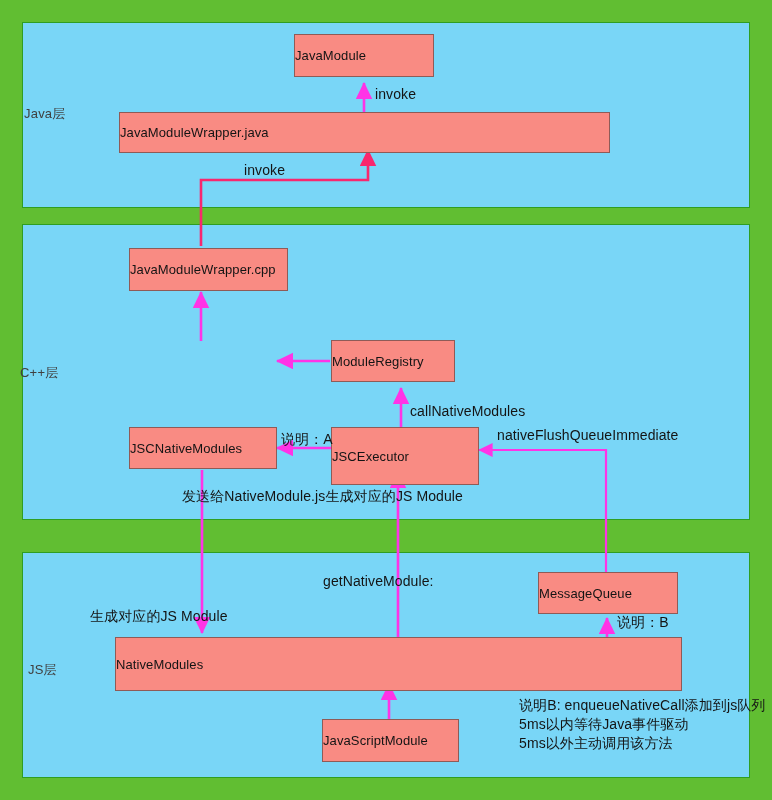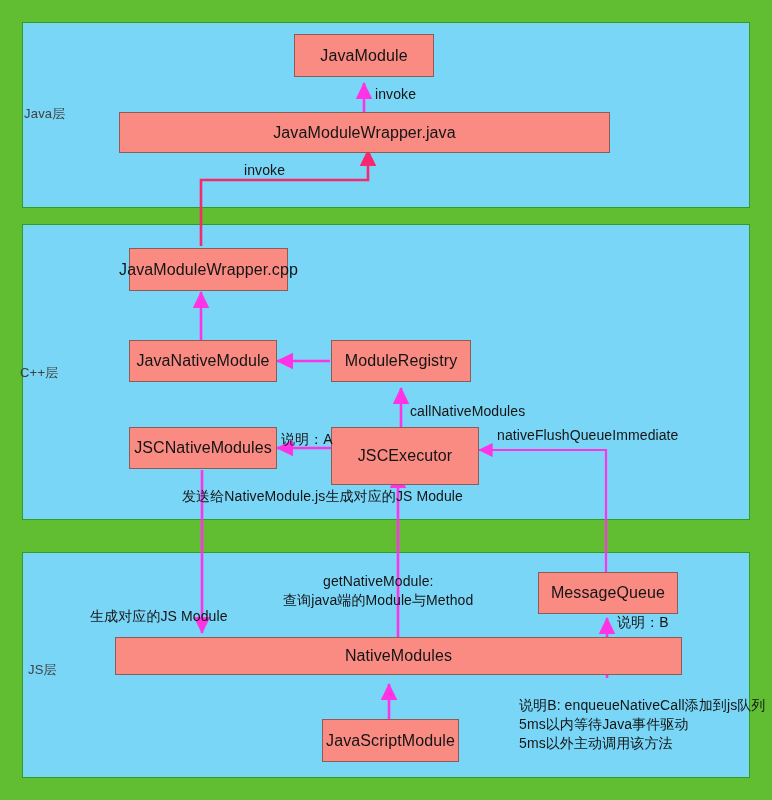--- a/index.html
+++ b/index.html
@@ -29,22 +29,22 @@
     white-space: nowrap;
     letter-spacing: 0.2px;
   }
   .node {
     position: absolute;
     background: #F98B83;
     border: 1px solid #8f5b57;
     box-sizing: border-box;
     display: flex;
     align-items: center;
-    justify-content: center;
-    font-size: 16px;
+    justify-content: flex-start;
+    font-size: 13px;
     color: #141414;
     text-align: center;
     letter-spacing: 0.1px;
   }
   .edge-label {
     position: absolute;
     font-size: 14px;
     color: #141414;
     white-space: pre;
     line-height: 18px;
@@ -111,41 +111,38 @@
   </div>
 
   <div class="node" style="left:119px; top:112px; width:491px; height:41px;">
     <span>JavaModuleWrapper.java</span>
   </div>
 
   <div class="node" style="left:129px; top:248px; width:159px; height:43px;">
     <span>JavaModuleWrapper.cpp</span>
   </div>
 
-  <div class="node" style="left:129px; top:340px; width:148px; height:42px;">
-    <span>JavaNativeModule</span>
-  </div>
 
-  <div class="node" style="left:331px; top:340px; width:140px; height:42px;">
+  <div class="node" style="left:331px; top:340px; width:124px; height:42px;">
     <span>ModuleRegistry</span>
   </div>
 
   <div class="node" style="left:129px; top:427px; width:148px; height:42px;">
     <span>JSCNativeModules</span>
   </div>
 
   <div class="node" style="left:331px; top:427px; width:148px; height:58px;">
     <span>JSCExecutor</span>
   </div>
 
   <div class="node" style="left:538px; top:572px; width:140px; height:42px;">
     <span>MessageQueue</span>
   </div>
 
-  <div class="node" style="left:115px; top:637px; width:567px; height:38px;">
+  <div class="node" style="left:115px; top:637px; width:567px; height:54px;">
     <span>NativeModules</span>
   </div>
 
   <div class="node" style="left:322px; top:719px; width:137px; height:43px;">
     <span>JavaScriptModule</span>
   </div>
 
   <div class="edge-label" style="left:375px; top:85px;">invoke</div>
 
   <div class="edge-label" style="left:244px; top:161px;">invoke</div>
@@ -155,21 +152,20 @@
   <div class="edge-label" style="left:497px; top:426px;">nativeFlushQueueImmediate</div>
 
   <div class="edge-label" style="left:281px; top:430px;">说明：A</div>
 
   <div class="edge-label" style="left:617px; top:613px;">说明：B</div>
 
   <div class="edge-label" style="left:90px; top:583px;margin-top:24px;">生成对应的JS Module</div>
 
   <div class="edge-label" style="left:323px; top:572px;">getNativeModule:</div>
 
-  <div class="edge-label" style="left:283px; top:591px;">查询java端的Module与Method</div>
 
   <div class="edge-label center" style="left:182px; top:487px;">发送给NativeModule.js生成对应的JS Module</div>
 
   <div class="edge-label" style="left:519px; top:696px;">说明B: enqueueNativeCall添加到js队列</div>
   <div class="edge-label" style="left:519px; top:715px;">5ms以内等待Java事件驱动</div>
   <div class="edge-label" style="left:519px; top:734px;">5ms以外主动调用该方法</div>
 
 </div>
 
 </body></html>

